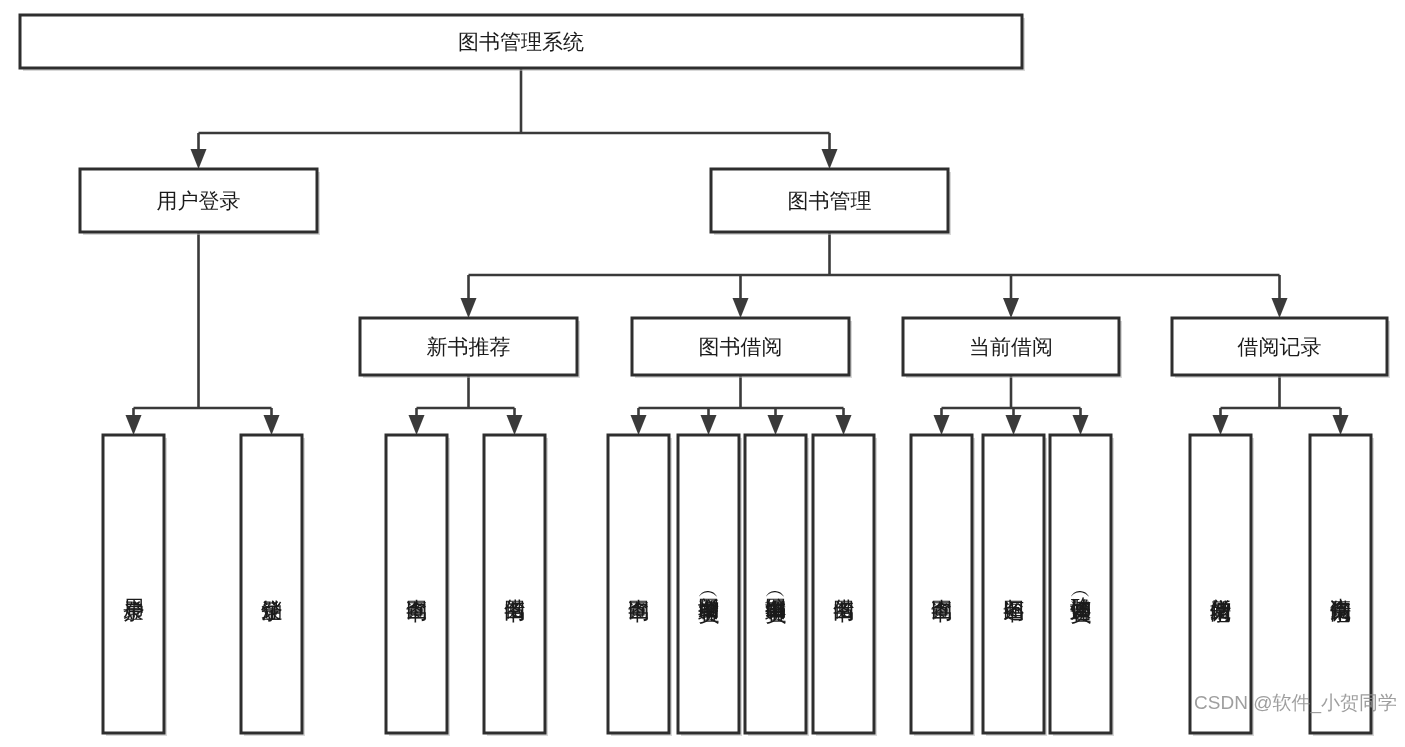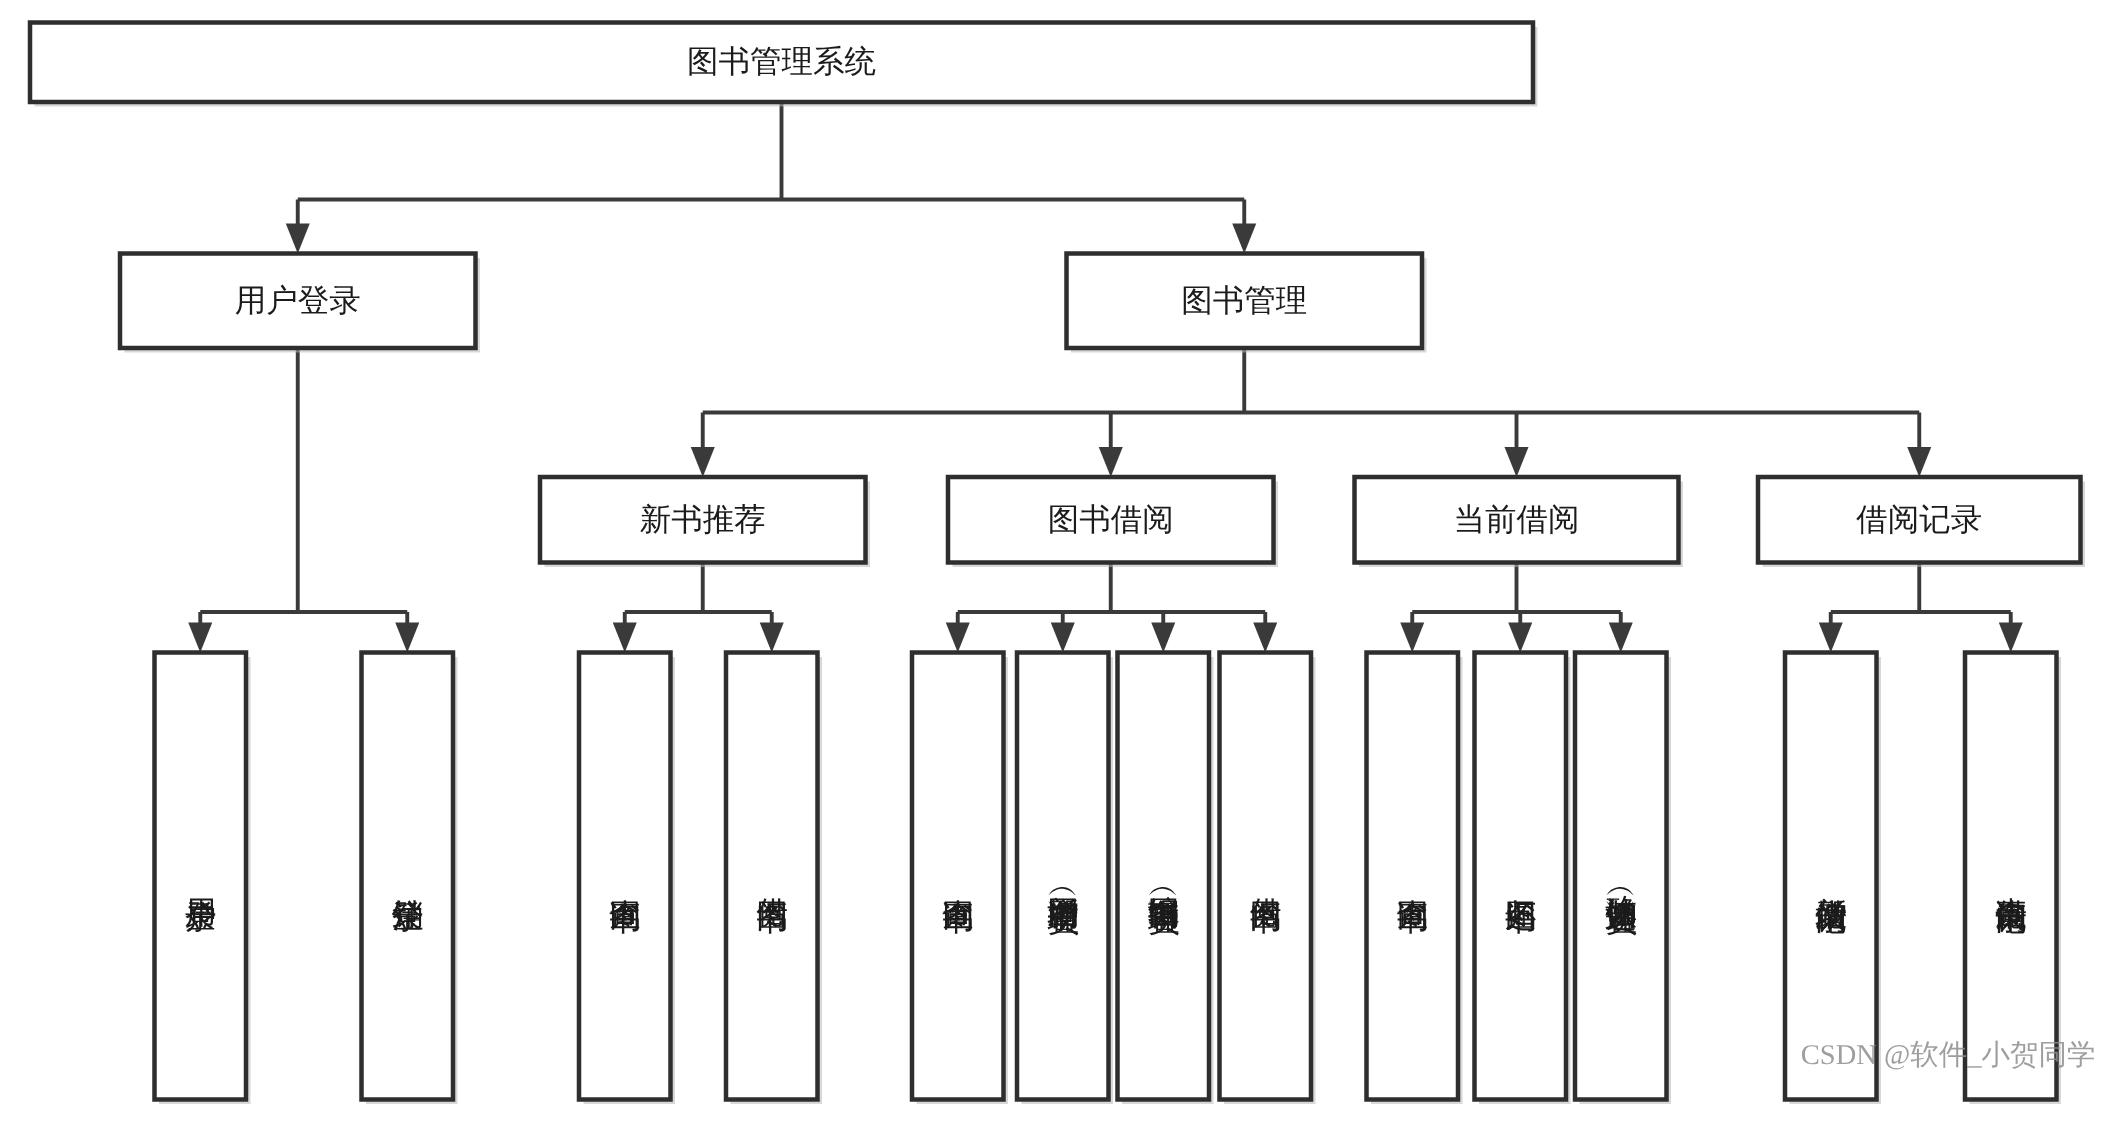--- a/index.html
+++ b/index.html
@@ -22,21 +22,21 @@
   .leaf-vtext{
     width:100%;height:100%;
     display:flex;align-items:center;justify-content:center;
     writing-mode:vertical-rl;text-orientation:upright;
     font-family:"DejaVu Sans","Liberation Sans",sans-serif;
     font-size:21px;line-height:1.08;color:#1b1b1b;
     letter-spacing:1px;white-space:nowrap;
   }
   #watermark{
     position:absolute;right:8px;bottom:4px;
-    font-family:Liberation Serif, serif;
+    font-family:Liberation Sans, sans-serif;
     font-size:19px;color:#8e8e8e;opacity:.85;white-space:nowrap;
     pointer-events:none;user-select:none;
   }
 </style>
 </head>
 <body>
 
 <div id="diagram-root">
   <svg id="tree" viewBox="0 0 1405 747" xmlns="http://www.w3.org/2000/svg">
     <g id="edges-layer">

